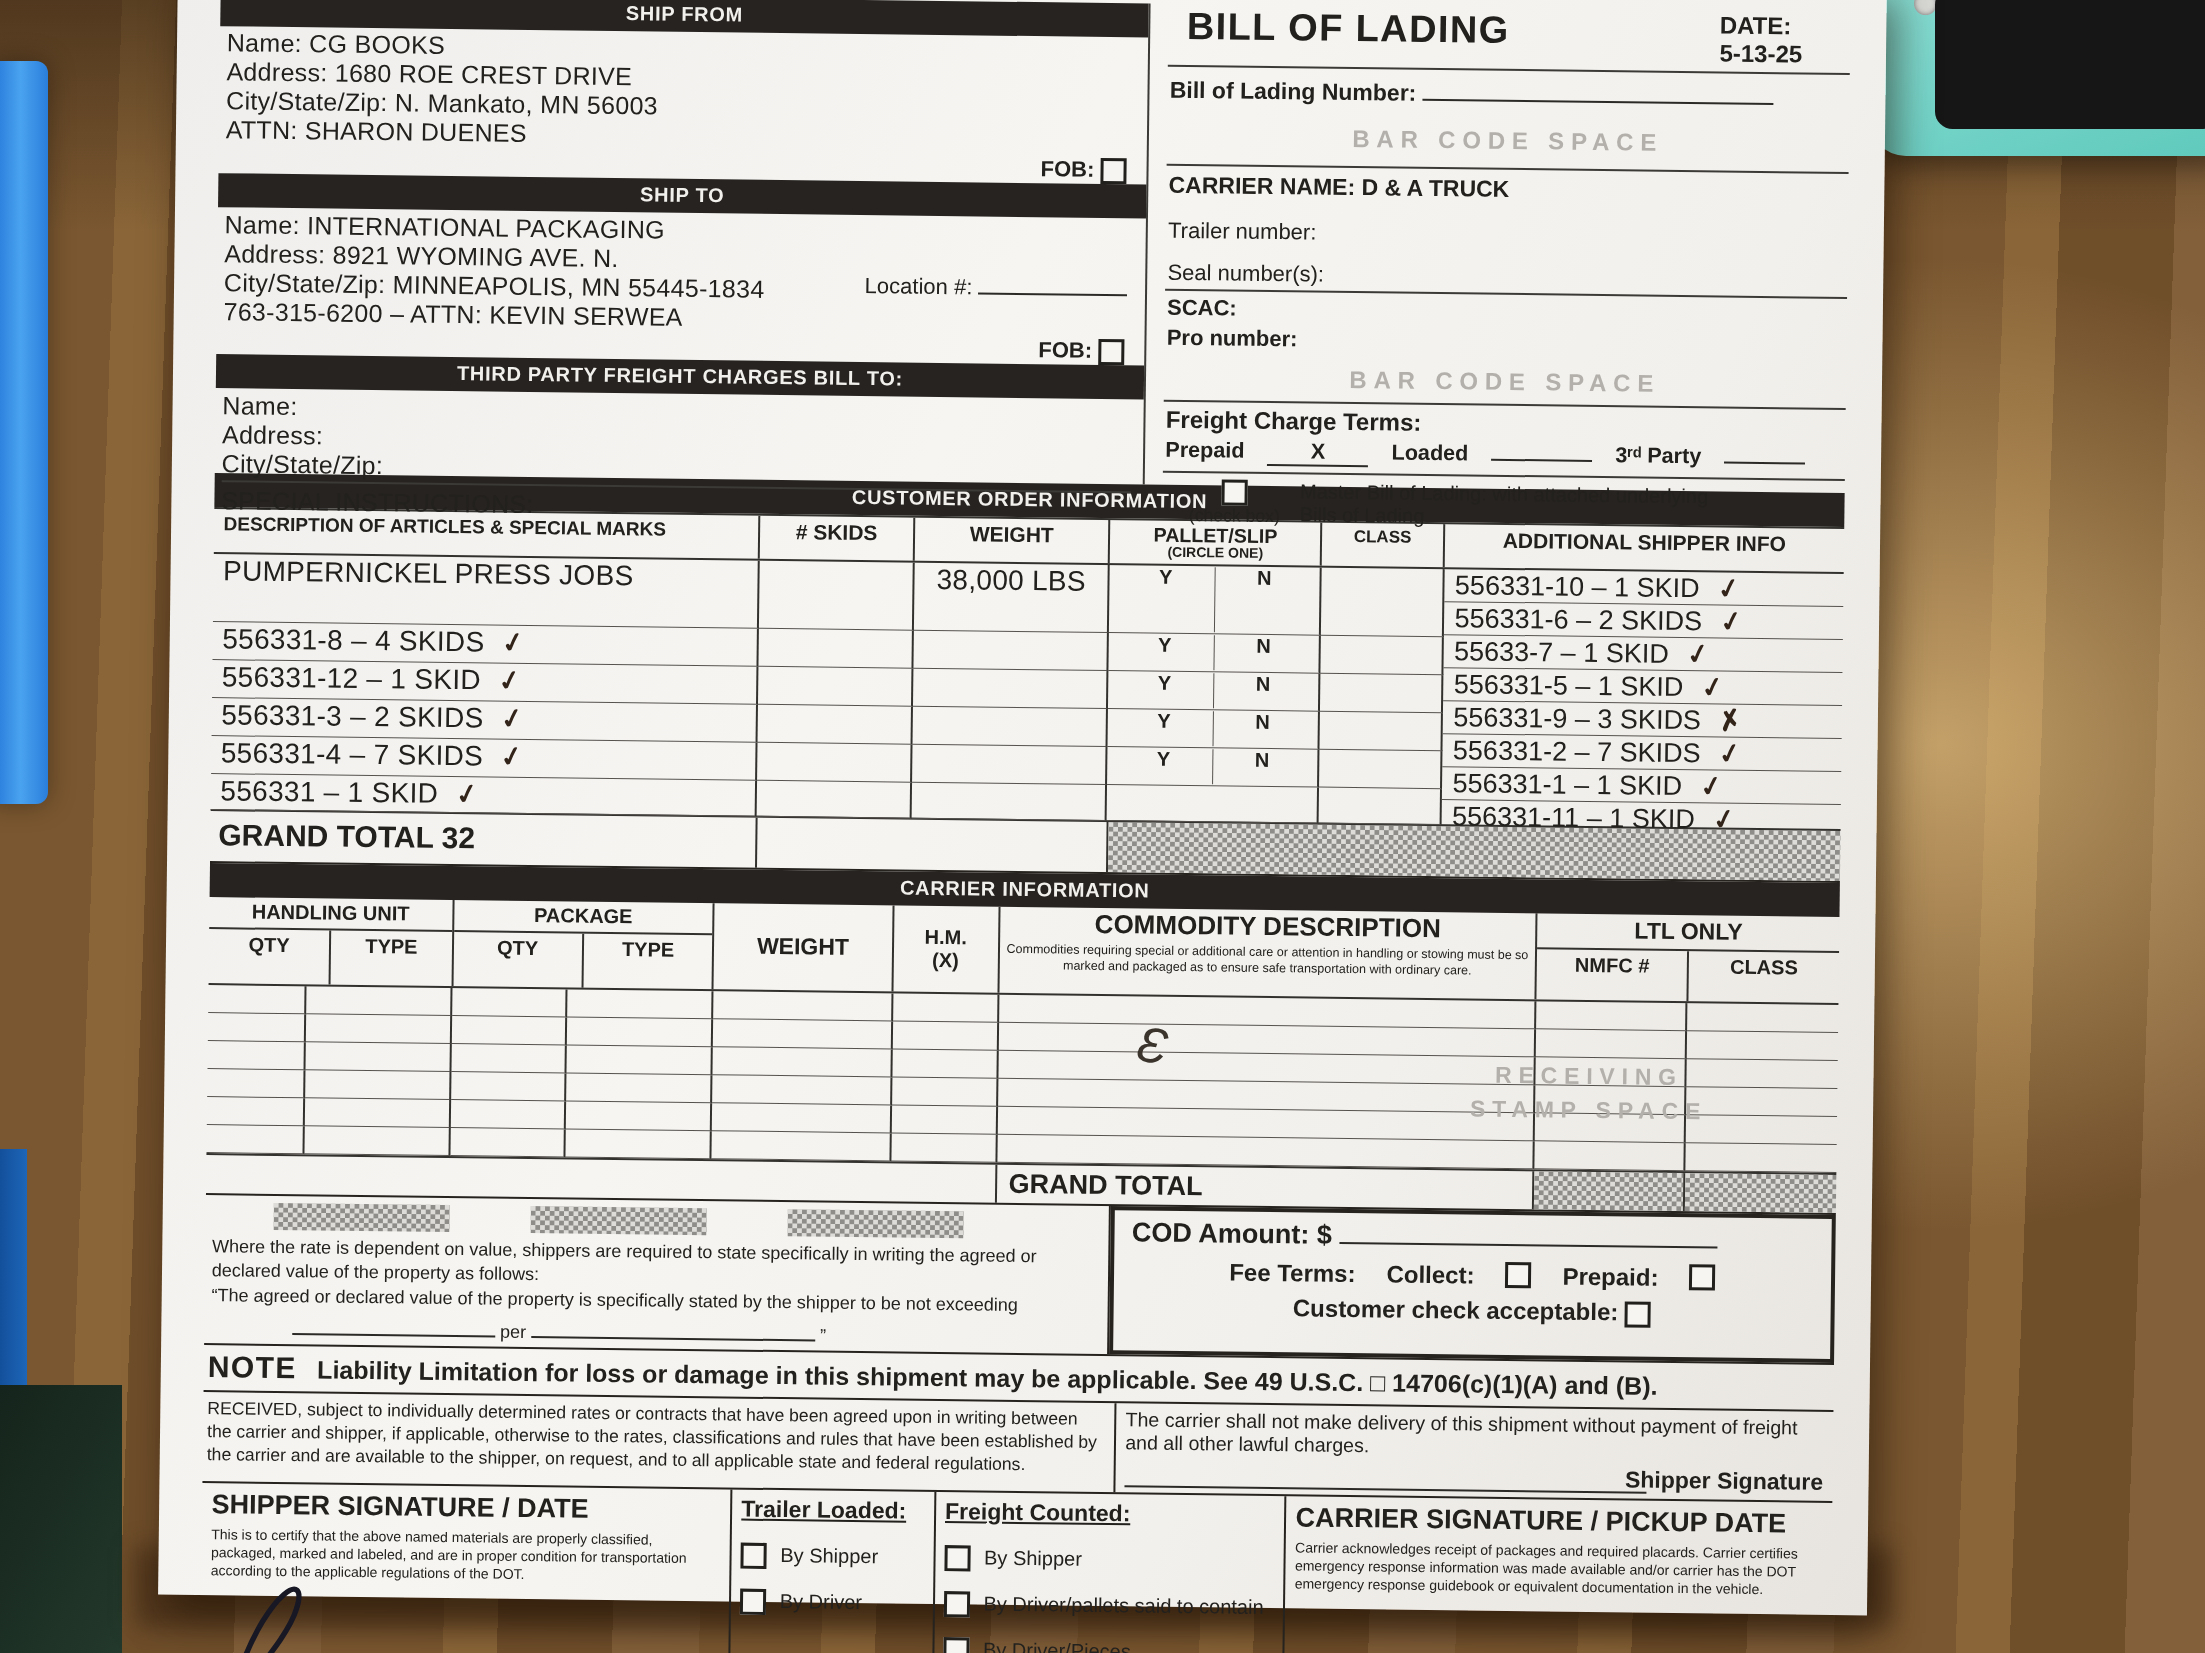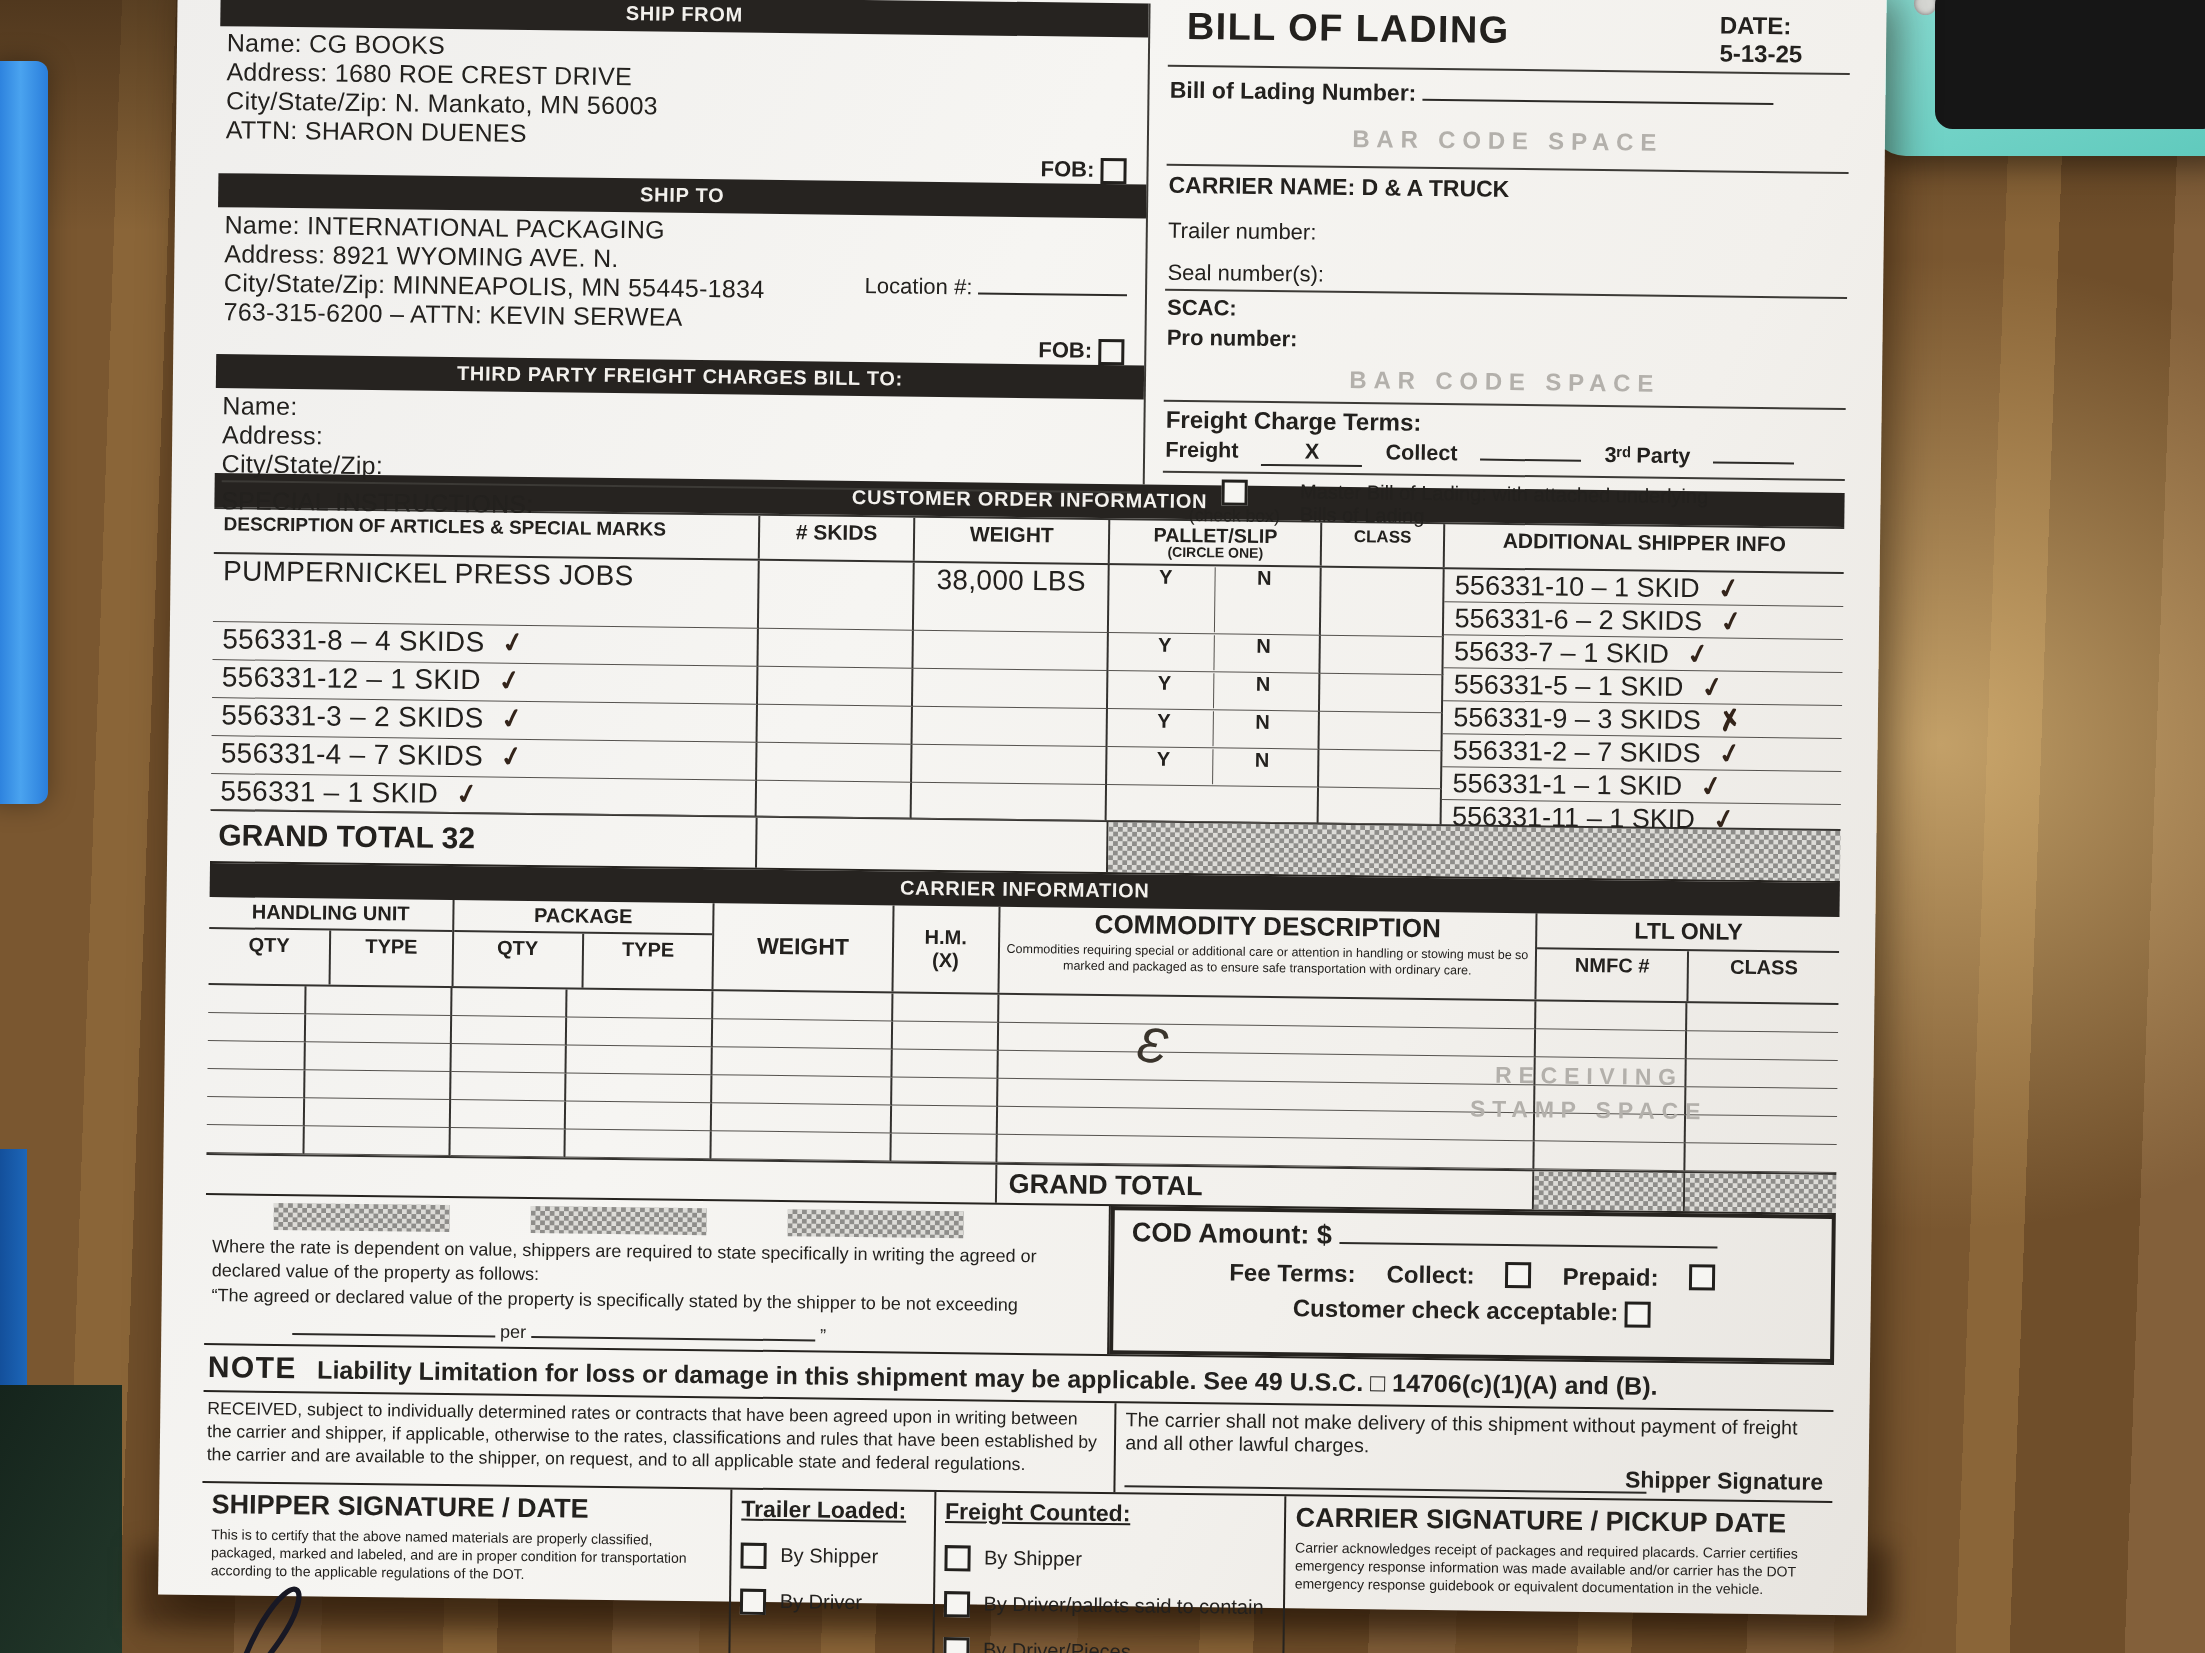--- a/index.html
+++ b/index.html
@@ -193,23 +193,23 @@
       </div>
       <div class="gray" style="text-align:center;font-size:24px;padding:17.6px 0 13.5px 0;">BAR CODE SPACE</div>
       <div class="rline" style="padding:5.4px 2.7px;font-size:23px;font-weight:bold;">CARRIER NAME: D &amp; A TRUCK</div>
       <div style="padding:13.5px 2.7px 5.4px 2.7px;font-size:22px;">Trailer number:</div>
       <div style="padding:10.8px 2.7px 2.7px 2.7px;font-size:22px;border-bottom:2px solid #3c3a36;">Seal number(s):</div>
       <div style="padding:4px 2.7px 0 2.7px;font-size:22px;font-weight:bold;">SCAC:</div>
       <div style="padding:4px 2.7px 1.4px 2.7px;font-size:22px;font-weight:bold;">Pro number:</div>
       <div class="gray" style="text-align:center;font-size:24px;padding:12px 0 8px 0;border-bottom:2px solid #3c3a36;">BAR CODE SPACE</div>
       <div style="padding:4px 2.7px 0 2.7px;font-size:24px;font-weight:bold;">Freight Charge Terms:</div>
       <div style="display:flex;gap:23px;align-items:baseline;padding:2.7px;font-size:21.6px;font-weight:bold;border-bottom:2px solid #3c3a36;padding-bottom:6.8px;">
-        <span>Freight</span>
+        <span>Prepaid</span>
         <span class="fill" style="min-width:101px;"><span>X</span></span>
-        <span>Collect</span>
+        <span>Loaded</span>
         <span class="fill" style="min-width:101px;"></span>
         <span>3ʳᵈ Party</span>
         <span class="fill" style="min-width:81px;"></span>
       </div>
       <div style="display:flex;gap:20px;padding:5.4px 2.7px 0 27px;font-size:20px;">
         <div style="text-align:center;">
           <span class="cb"></span>
           <div style="font-size:17.6px;">(check box)</div>
         </div>
         <div style="width:432px;">Master Bill of Lading: with attached underlying Bills of Lading</div>

